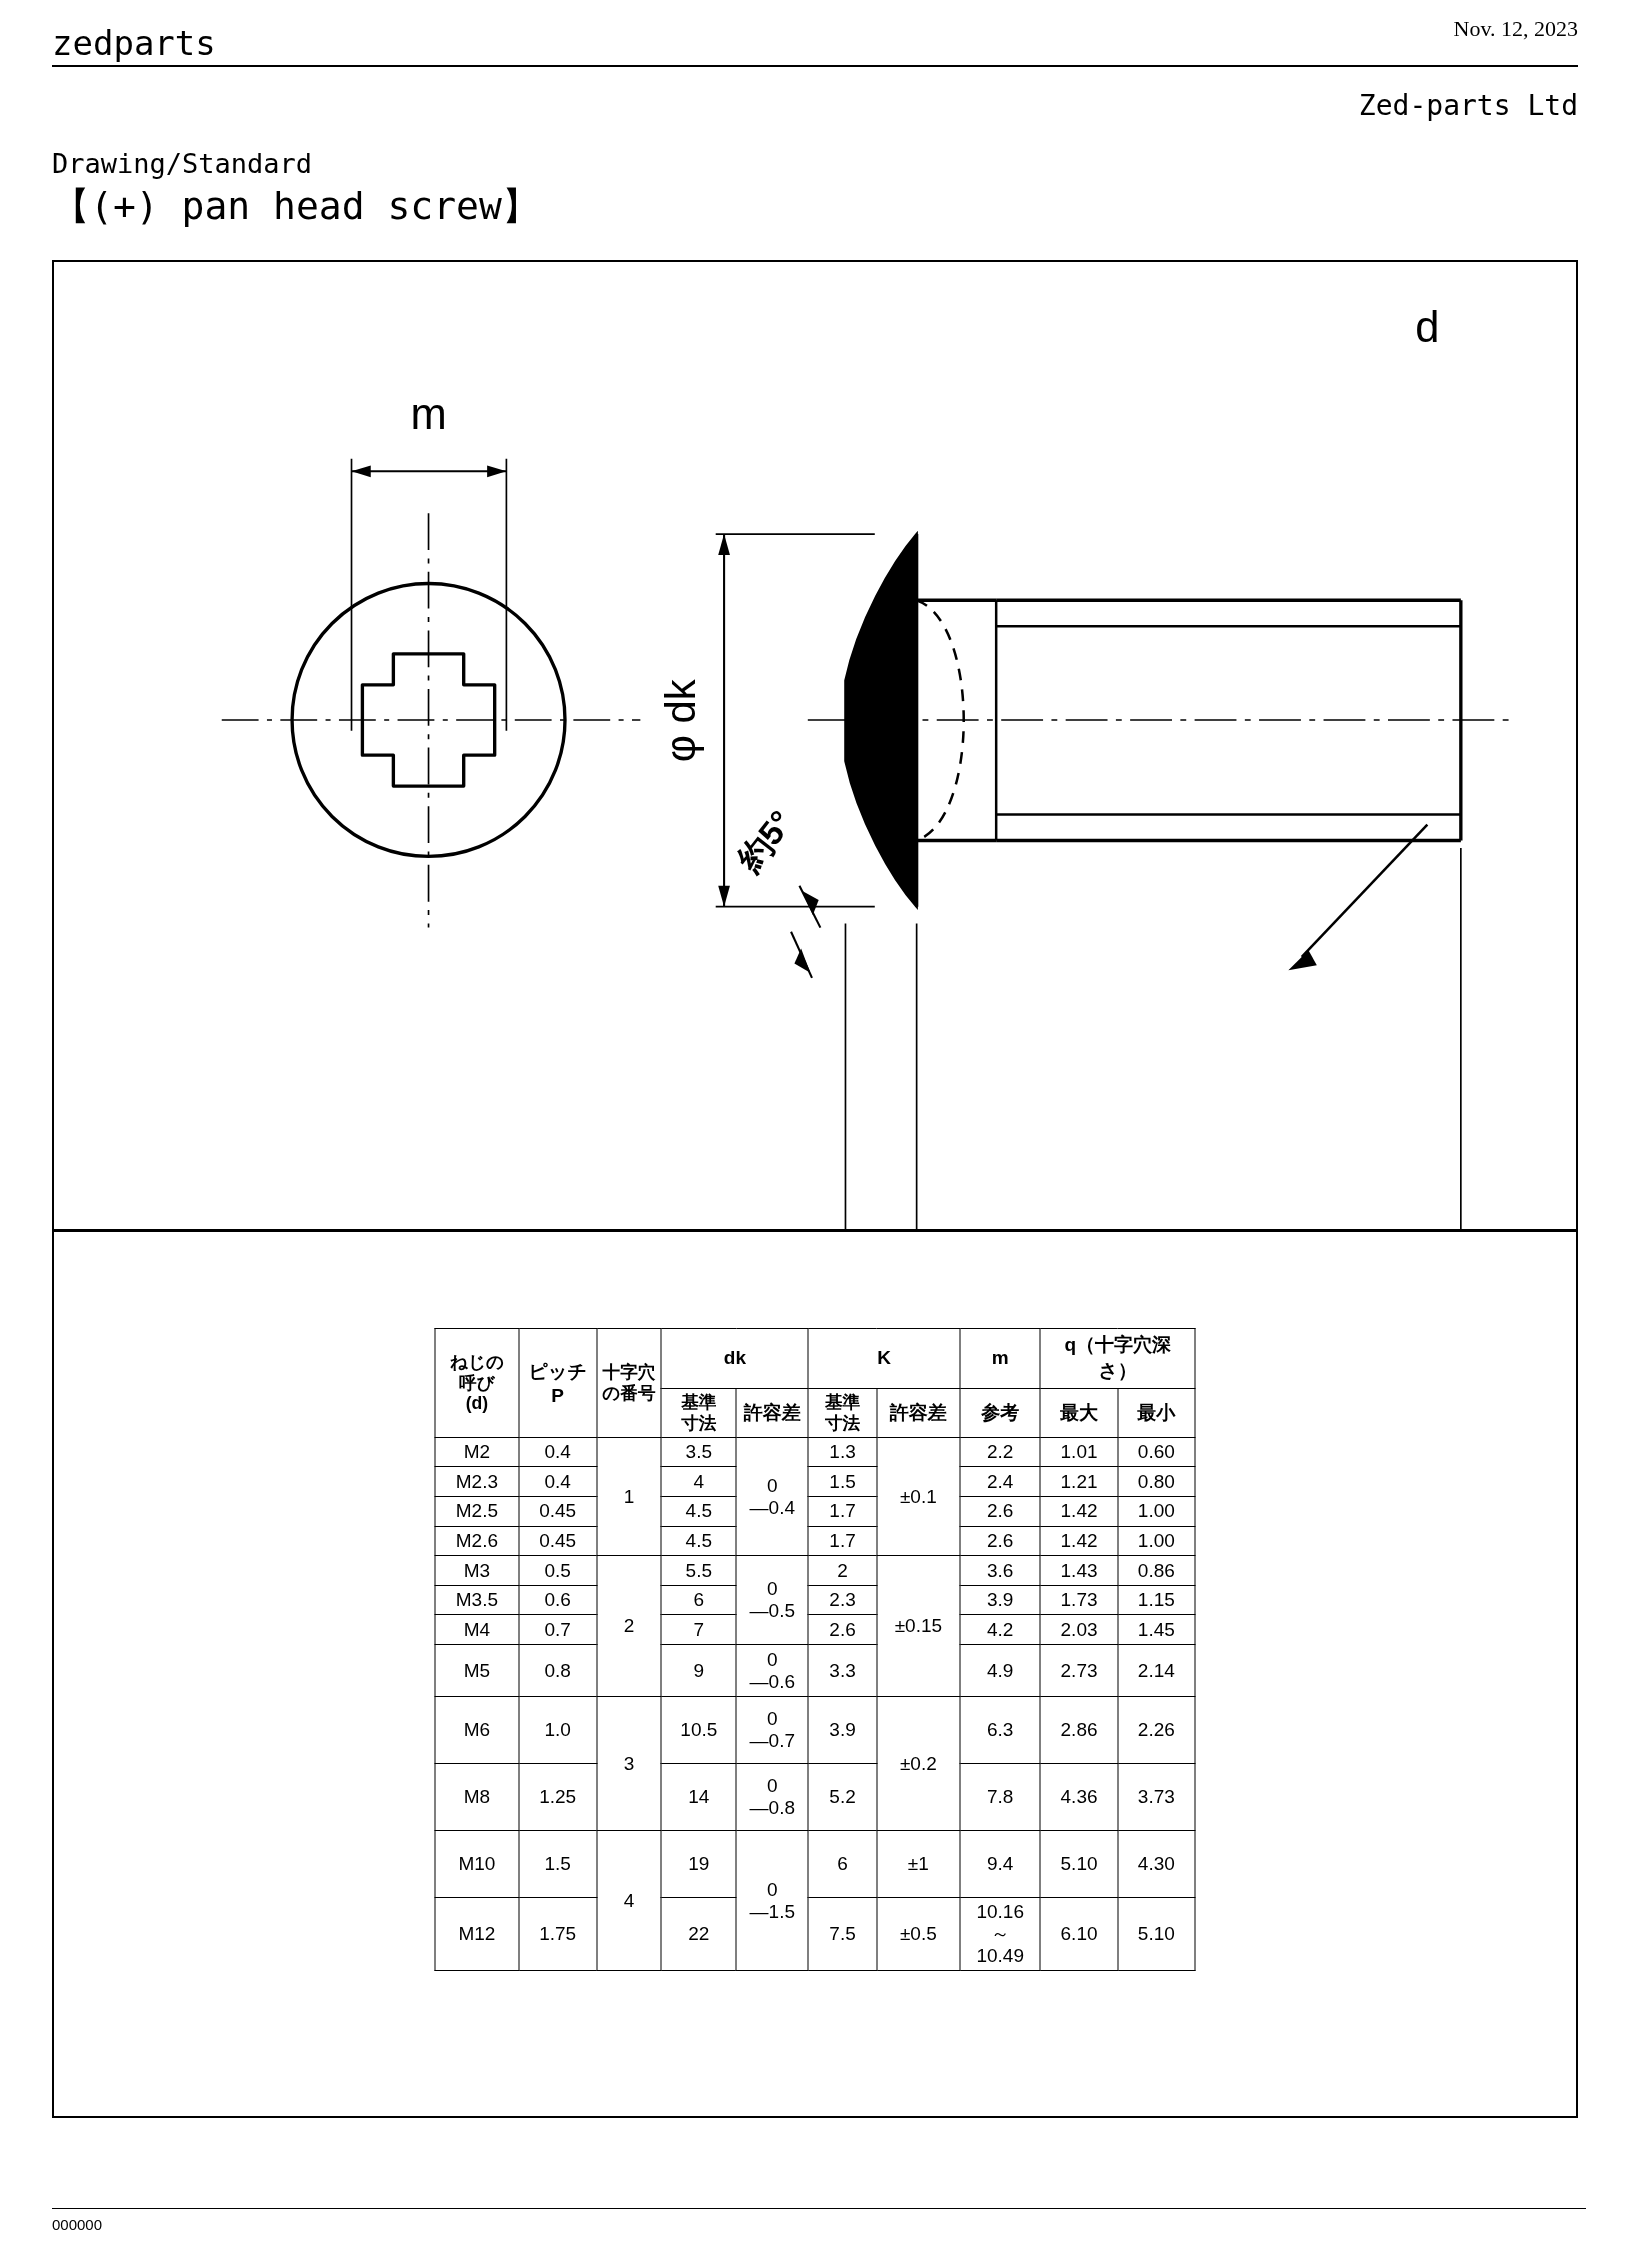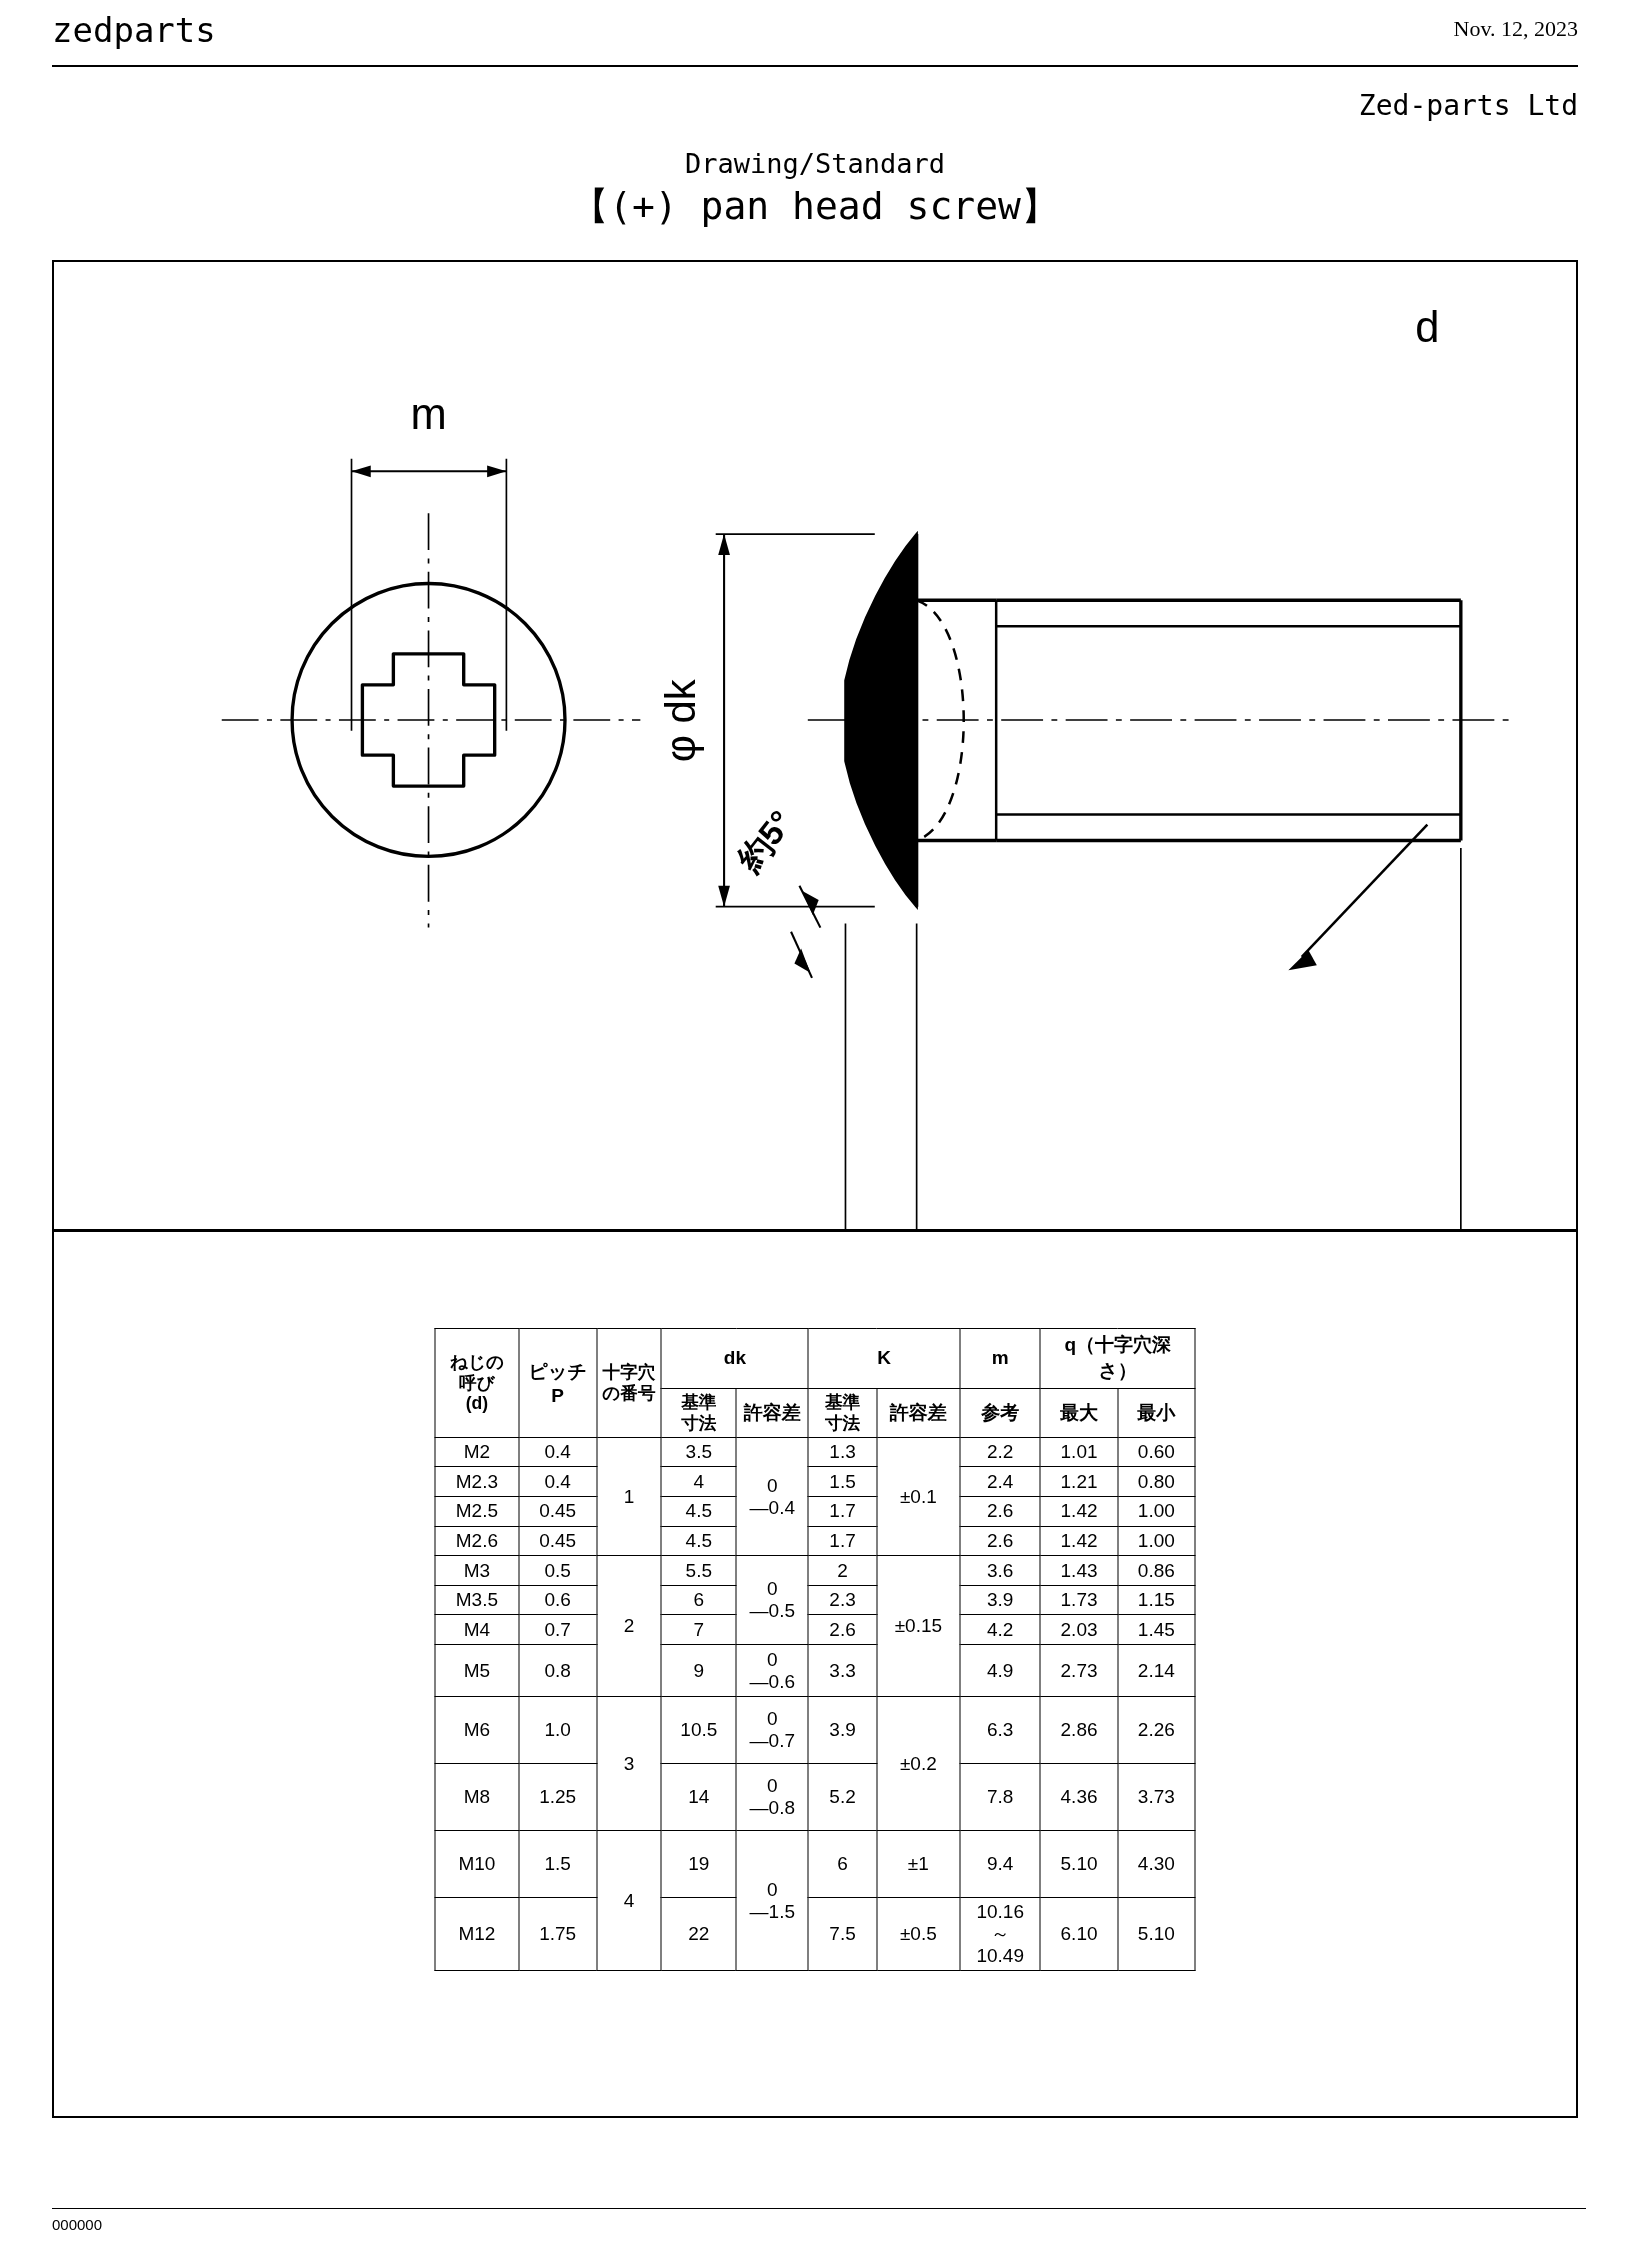--- a/index.html
+++ b/index.html
@@ -28,35 +28,35 @@
     height: 65px;
     border-bottom: 2.5px solid #000;
     display: flex;
     align-items: flex-start;
     justify-content: space-between;
   }
   .header-left {
     font-family: "DejaVu Sans Mono", monospace;
     font-size: 34px;
     letter-spacing: 0px;
-    padding-top: 10px;
+    padding-top: 23px;
   }
   .header-right {
     font-family: "Liberation Serif", serif;
     font-size: 22px;
     padding-top: 16px;
   }
   .company {
     text-align: right;
     font-family: "DejaVu Sans Mono", monospace;
     font-size: 28px;
     margin-top: 22px;
   }
   .title-block {
-    text-align: center;
+    text-align: left;
     margin-top: 25px;
     font-family: "DejaVu Sans Mono", monospace;
     line-height: 1.28;
   }
   .title-1 { font-size: 27px; }
   .title-2 { font-size: 38px; }
 
   
   .frame {
     position: relative;

